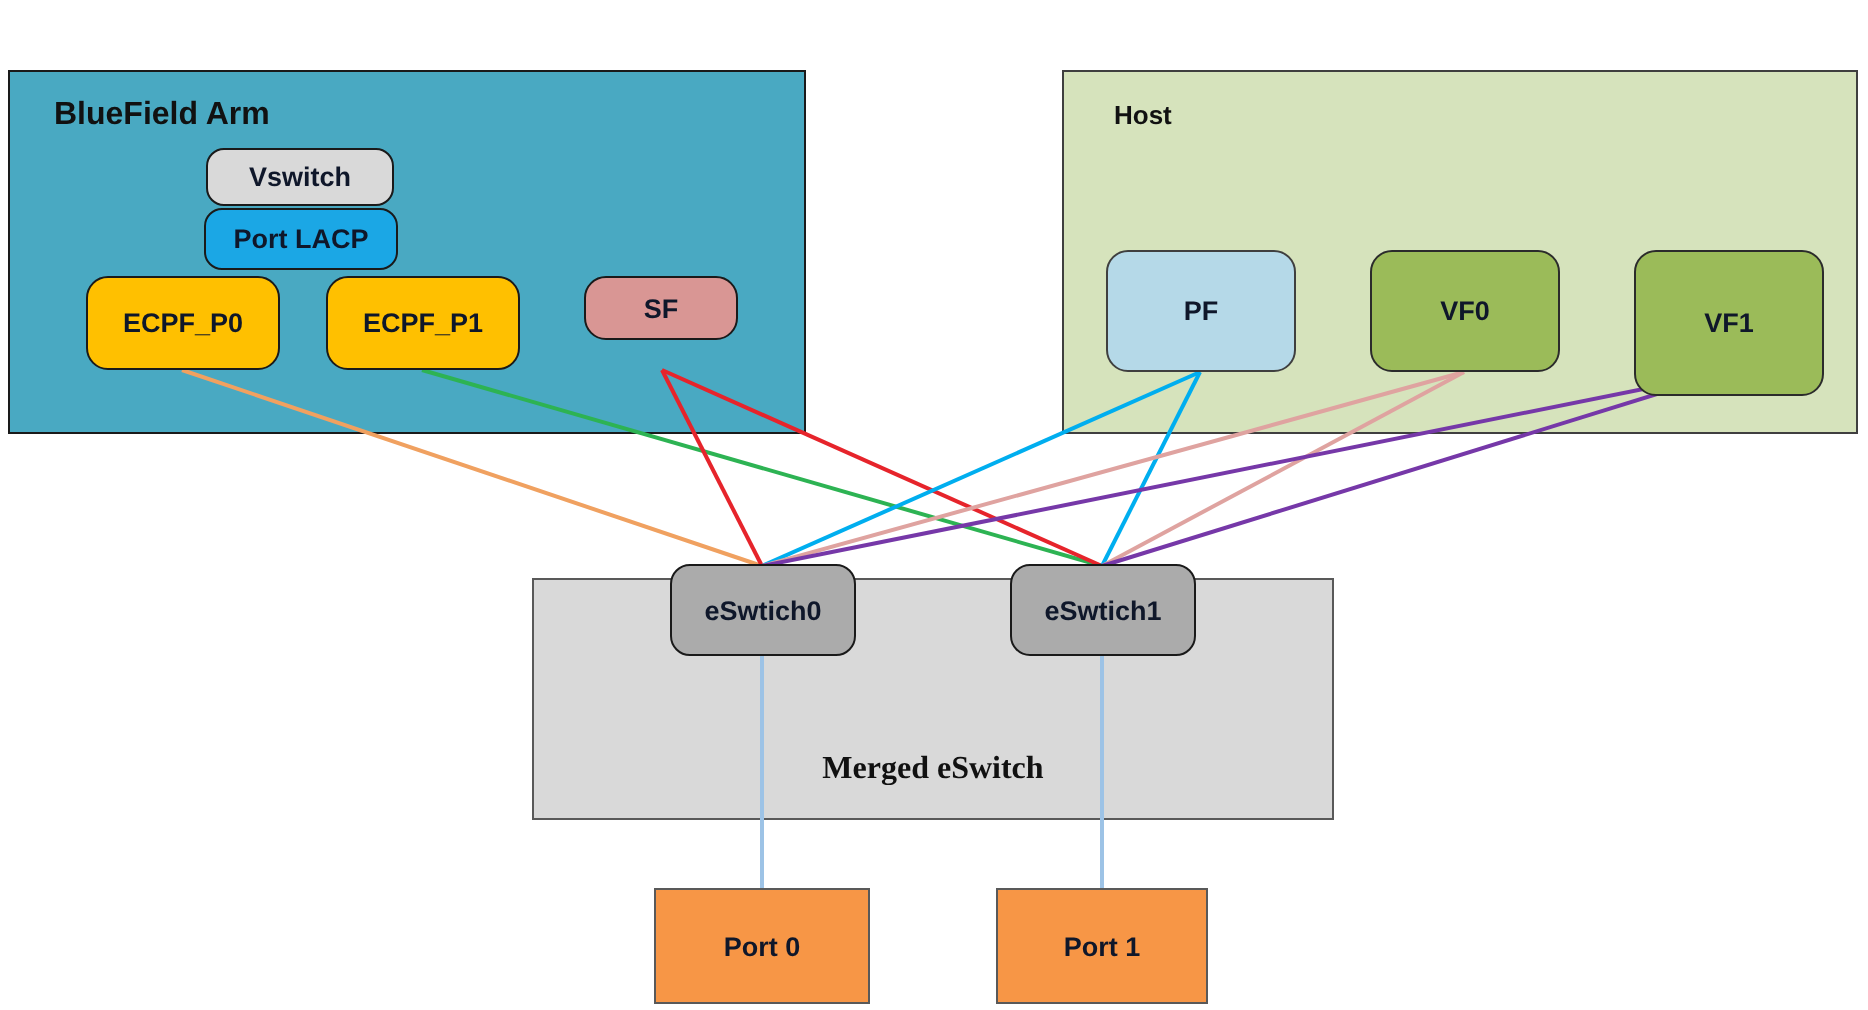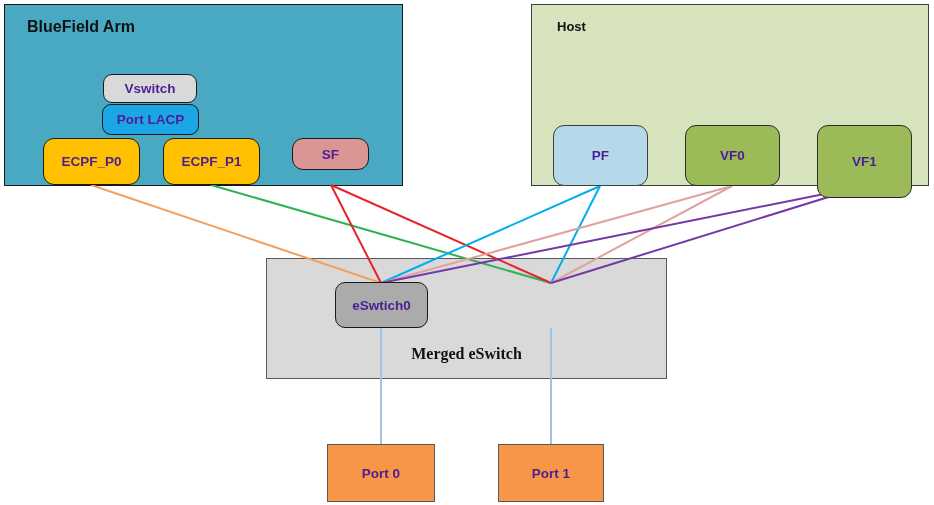--- a/index.html
+++ b/index.html
@@ -9,37 +9,38 @@
     height: 505px;
     background: #ffffff;
     font-family: "Liberation Sans", sans-serif;
     overflow: hidden;
   }
   .container-box {
     position: absolute;
     box-sizing: border-box;
     border: 1.6px solid #1a1a1a;
     z-index: 1;
+    margin-top: 31px;
   }
   .container-title {
     position: absolute;
     font-weight: bold;
     font-size: 16px;
     color: #111111;
     white-space: nowrap;
   }
   .node {
     position: absolute;
     box-sizing: border-box;
     display: flex;
     align-items: center;
     justify-content: center;
     font-weight: bold;
     font-size: 13.5px;
-    color: #4c1d95;
+    color: #0f172a;
     border: 1.6px solid #1a1a1a;
     border-radius: 11px;
     z-index: 6;
     white-space: nowrap;
   }
   
   #bluefield { left: 4px; top: 4px; width: 399px; height: 182px; background: #49A9C2; }
   #bluefield .container-title { left: 22px; top: 13px; }
   #vswitch  { left: 103px; top: 74px;  width: 94px; height: 29px; background: #D9D9D9; border-radius: 9px; }
   #bond-lacp{ left: 102px; top: 104px; width: 97px; height: 31px; background: #1BA7E5; border-radius: 9px; }
@@ -105,17 +106,18 @@
   <div class="node" id="bond-lacp">Port LACP</div>
   <div class="node" id="ecpf-p0">ECPF_P0</div>
   <div class="node" id="ecpf-p1">ECPF_P1</div>
   <div class="node" id="sf">SF</div>
 
   <div class="node" id="pf">PF</div>
   <div class="node" id="vf0">VF0</div>
   <div class="node" id="vf1">VF1</div>
 
   <div class="node" id="eswitch0">eSwtich0</div>
+  <div class="node" id="eswitch1">eSwtich1</div>
 
   <div class="node" id="port0">Port 0</div>
   <div class="node" id="port1">Port 1</div>
 
 </div>
 
 </body></html>

